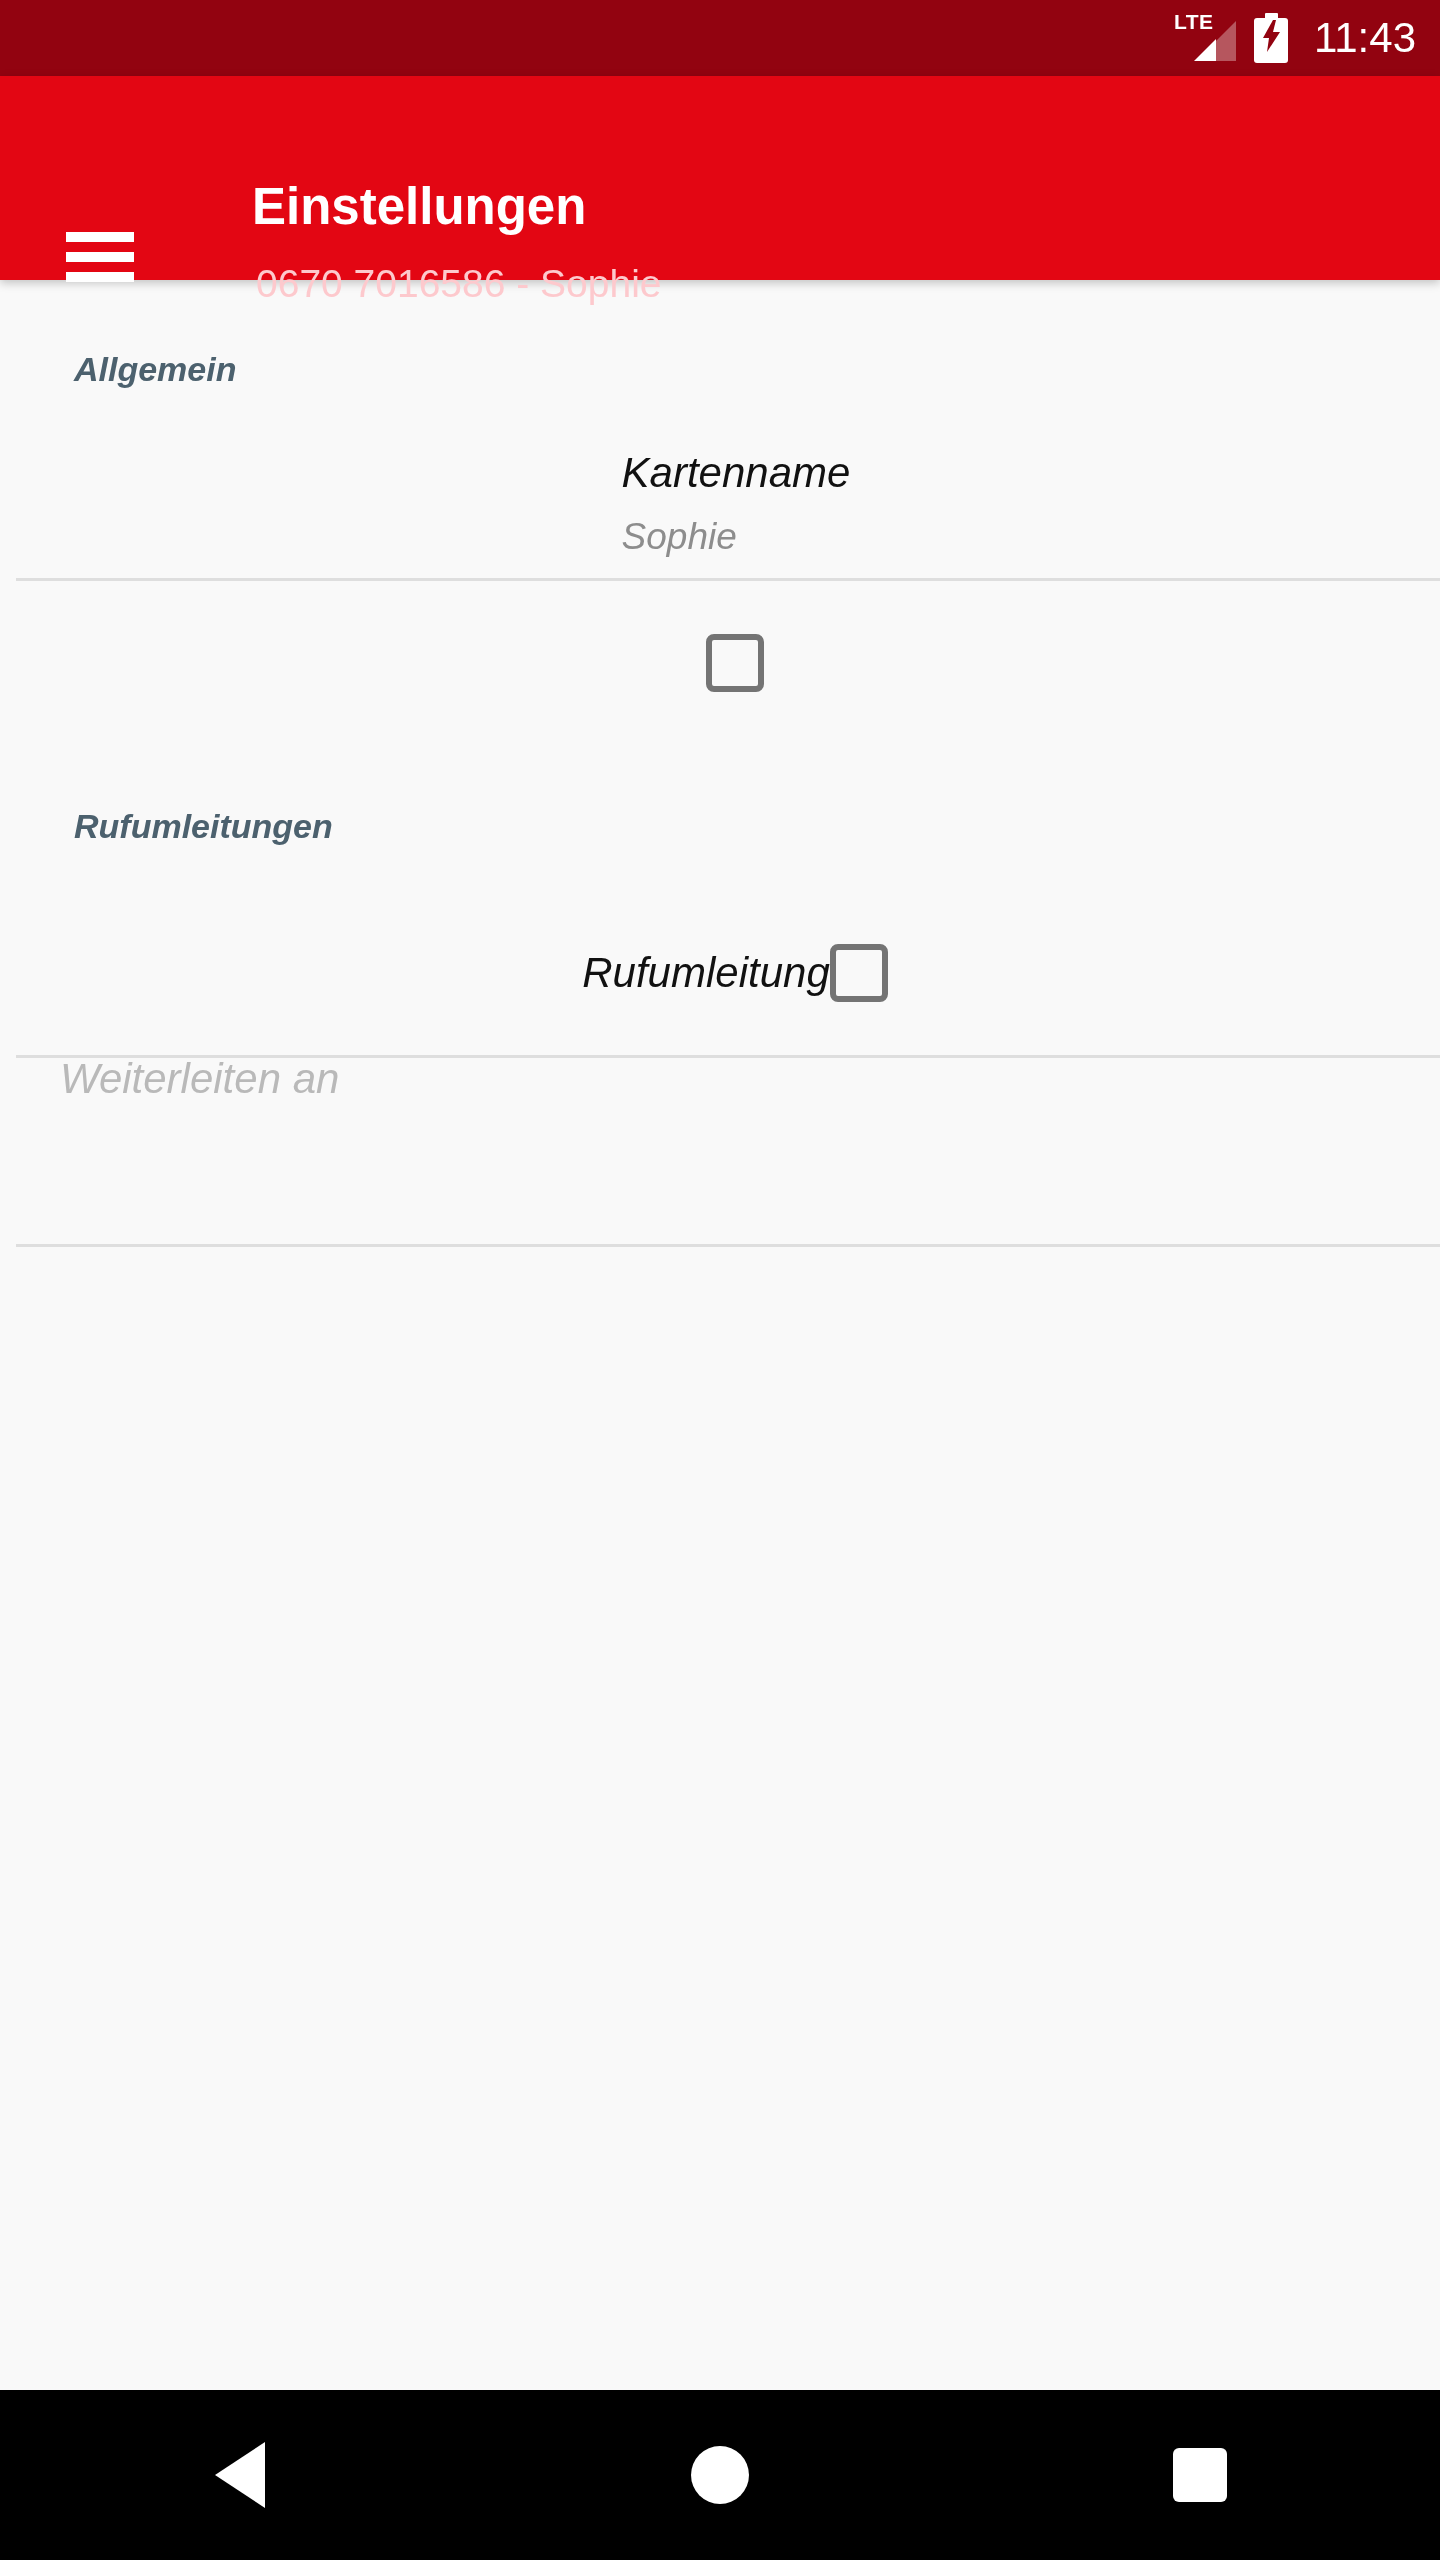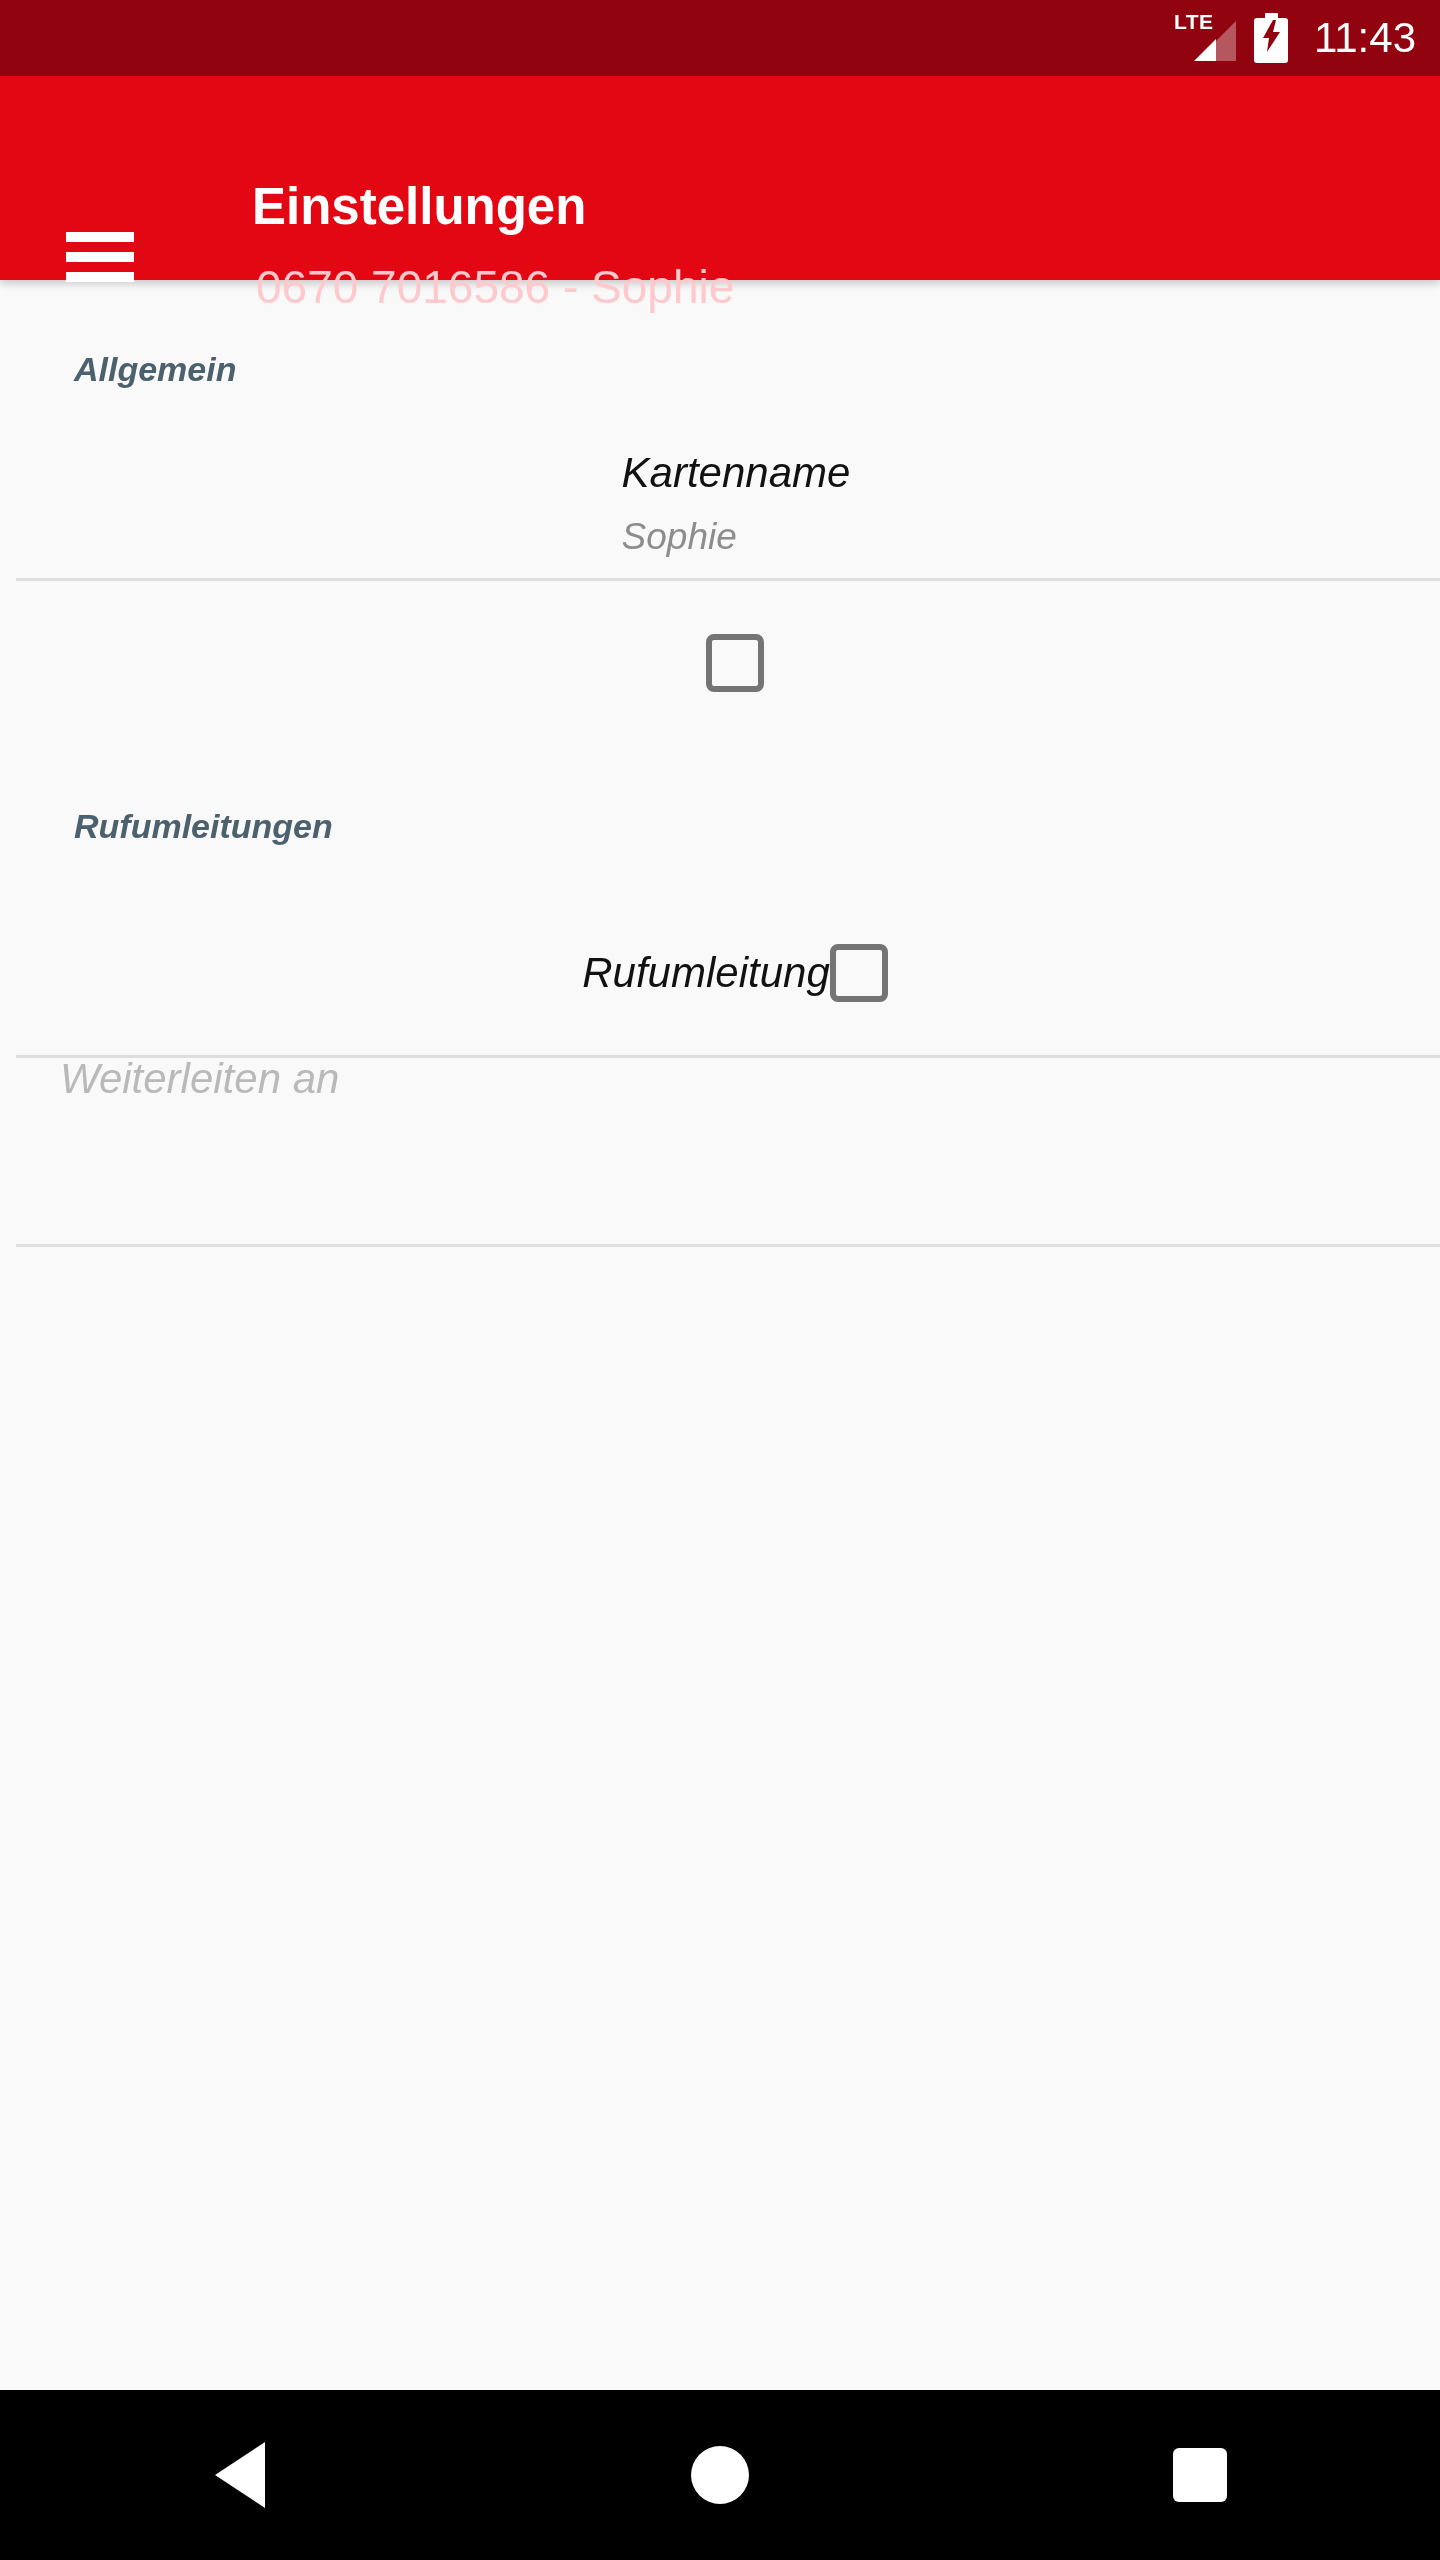--- a/index.html
+++ b/index.html
@@ -133,21 +133,21 @@
     font-size: 51px;
     font-weight: bold;
     line-height: 1;
     white-space: nowrap;
   }
   .app-subtitle {
     position: absolute;
     left: 256px;
     top: 188px;
     color: #fdc9cd;
-    font-size: 46px;
+    font-size: 39px;
     font-weight: 400;
     line-height: 1;
     white-space: nowrap;
   }
 
   
   .content {
     position: absolute;
     top: 280px; left: 16px;
     width: 1440px;

